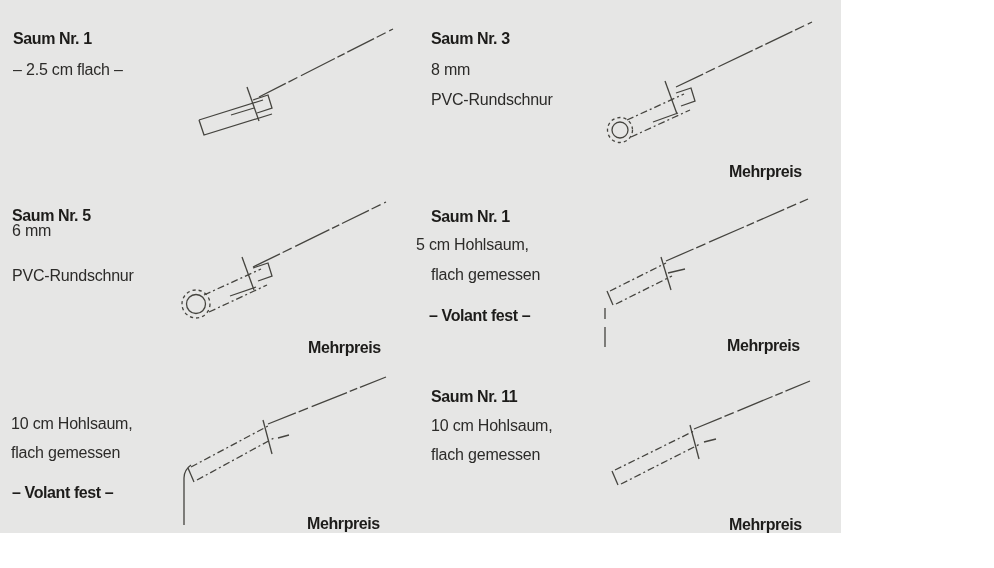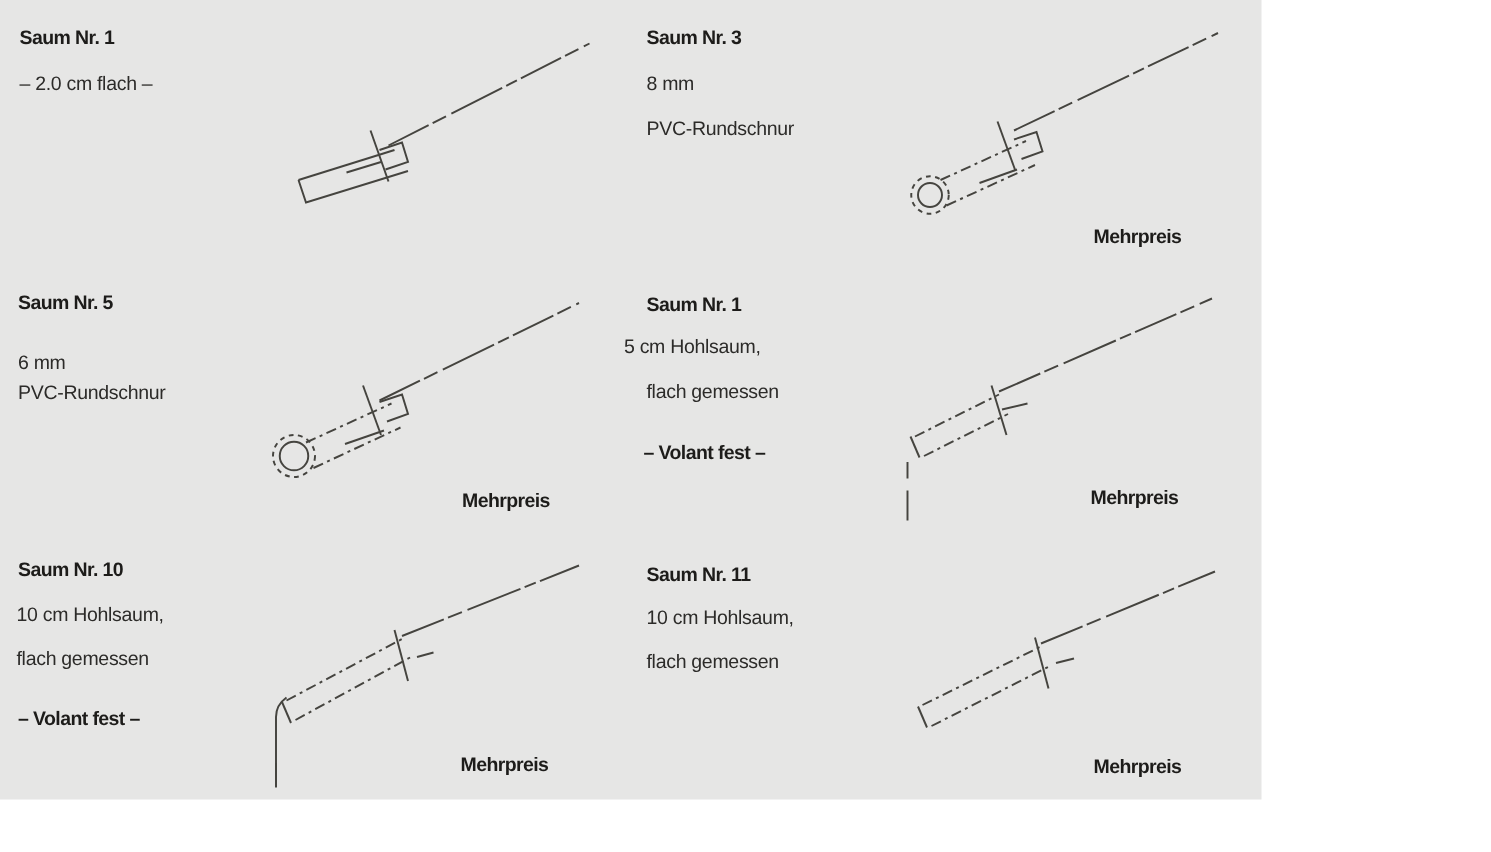--- a/index.html
+++ b/index.html
@@ -21,25 +21,26 @@
     stroke: #45443f;
     stroke-width: 1.3;
     stroke-linecap: butt;
     stroke-linejoin: miter;
   }
   .draw .dash   { stroke-dasharray: 7 3 2 3; }
   .draw .leader { stroke-dasharray: 30 3 10 4 38 3 8 3; }
   .draw .dots   { stroke-dasharray: 3.2 3; }
   .t {
     position: absolute;
-    font-size: 13px;
+    font-size: 16px;
     line-height: 22px;
     color: #2c2b29;
     letter-spacing: -0.2px;
     white-space: nowrap;
+    margin-top: 14px;
   }
   .bold {
     font-weight: 700;
     color: #1d1c1a;
     letter-spacing: -0.4px;
   }
 </style>
 </head>
 <body>
 
@@ -102,39 +103,38 @@
       <path class="leader" d="M694 429 L810 381"></path>
       <path class="dash" d="M615 470 L694 431"></path>
       <path class="dash" d="M621 484 L700 444"></path>
       <path d="M612 471 L618 485"></path>
       <path d="M690 425 L699 459"></path>
       <path d="M704 442 L716 439"></path>
     </g>
   </svg>
 
   <div class="t bold" style="left:13px; top:14px">Saum Nr. 1</div>
-  <div class="t" style="left:13px; top:45px">– 2.0 cm flach –</div>
+  <div class="t" style="left:13px; top:45px">– 2.5 cm flach –</div>
 
   <div class="t bold" style="left:431px; top:14px">Saum Nr. 3</div>
   <div class="t" style="left:431px; top:45px">8 mm</div>
   <div class="t" style="left:431px; top:75px">PVC-Rundschnur</div>
   <div class="t bold" style="left:729px; top:147px">Mehrpreis</div>
 
   <div class="t bold" style="left:12px; top:191px">Saum Nr. 5</div>
-  <div class="t" style="left:12px; top:231px">6 mm</div>
+  <div class="t" style="left:12px; top:206px">6 mm</div>
   <div class="t" style="left:12px; top:251px">PVC-Rundschnur</div>
   <div class="t bold" style="left:308px; top:323px">Mehrpreis</div>
 
   <div class="t bold" style="left:431px; top:192px">Saum Nr. 1</div>
   <div class="t" style="left:416px; top:220px">5 cm Hohlsaum,</div>
   <div class="t" style="left:431px; top:250px">flach gemessen</div>
   <div class="t bold" style="left:429px; top:291px">– Volant fest –</div>
   <div class="t bold" style="left:727px; top:321px">Mehrpreis</div>
 
-  <div class="t bold" style="left:12px; top:369px">Saum Nr. 10</div>
   <div class="t" style="left:11px; top:399px">10 cm Hohlsaum,</div>
   <div class="t" style="left:11px; top:428px">flach gemessen</div>
   <div class="t bold" style="left:12px; top:468px">– Volant fest –</div>
   <div class="t bold" style="left:307px; top:499px">Mehrpreis</div>
 
   <div class="t bold" style="left:431px; top:372px">Saum Nr. 11</div>
   <div class="t" style="left:431px; top:401px">10 cm Hohlsaum,</div>
   <div class="t" style="left:431px; top:430px">flach gemessen</div>
   <div class="t bold" style="left:729px; top:500px">Mehrpreis</div>
 

